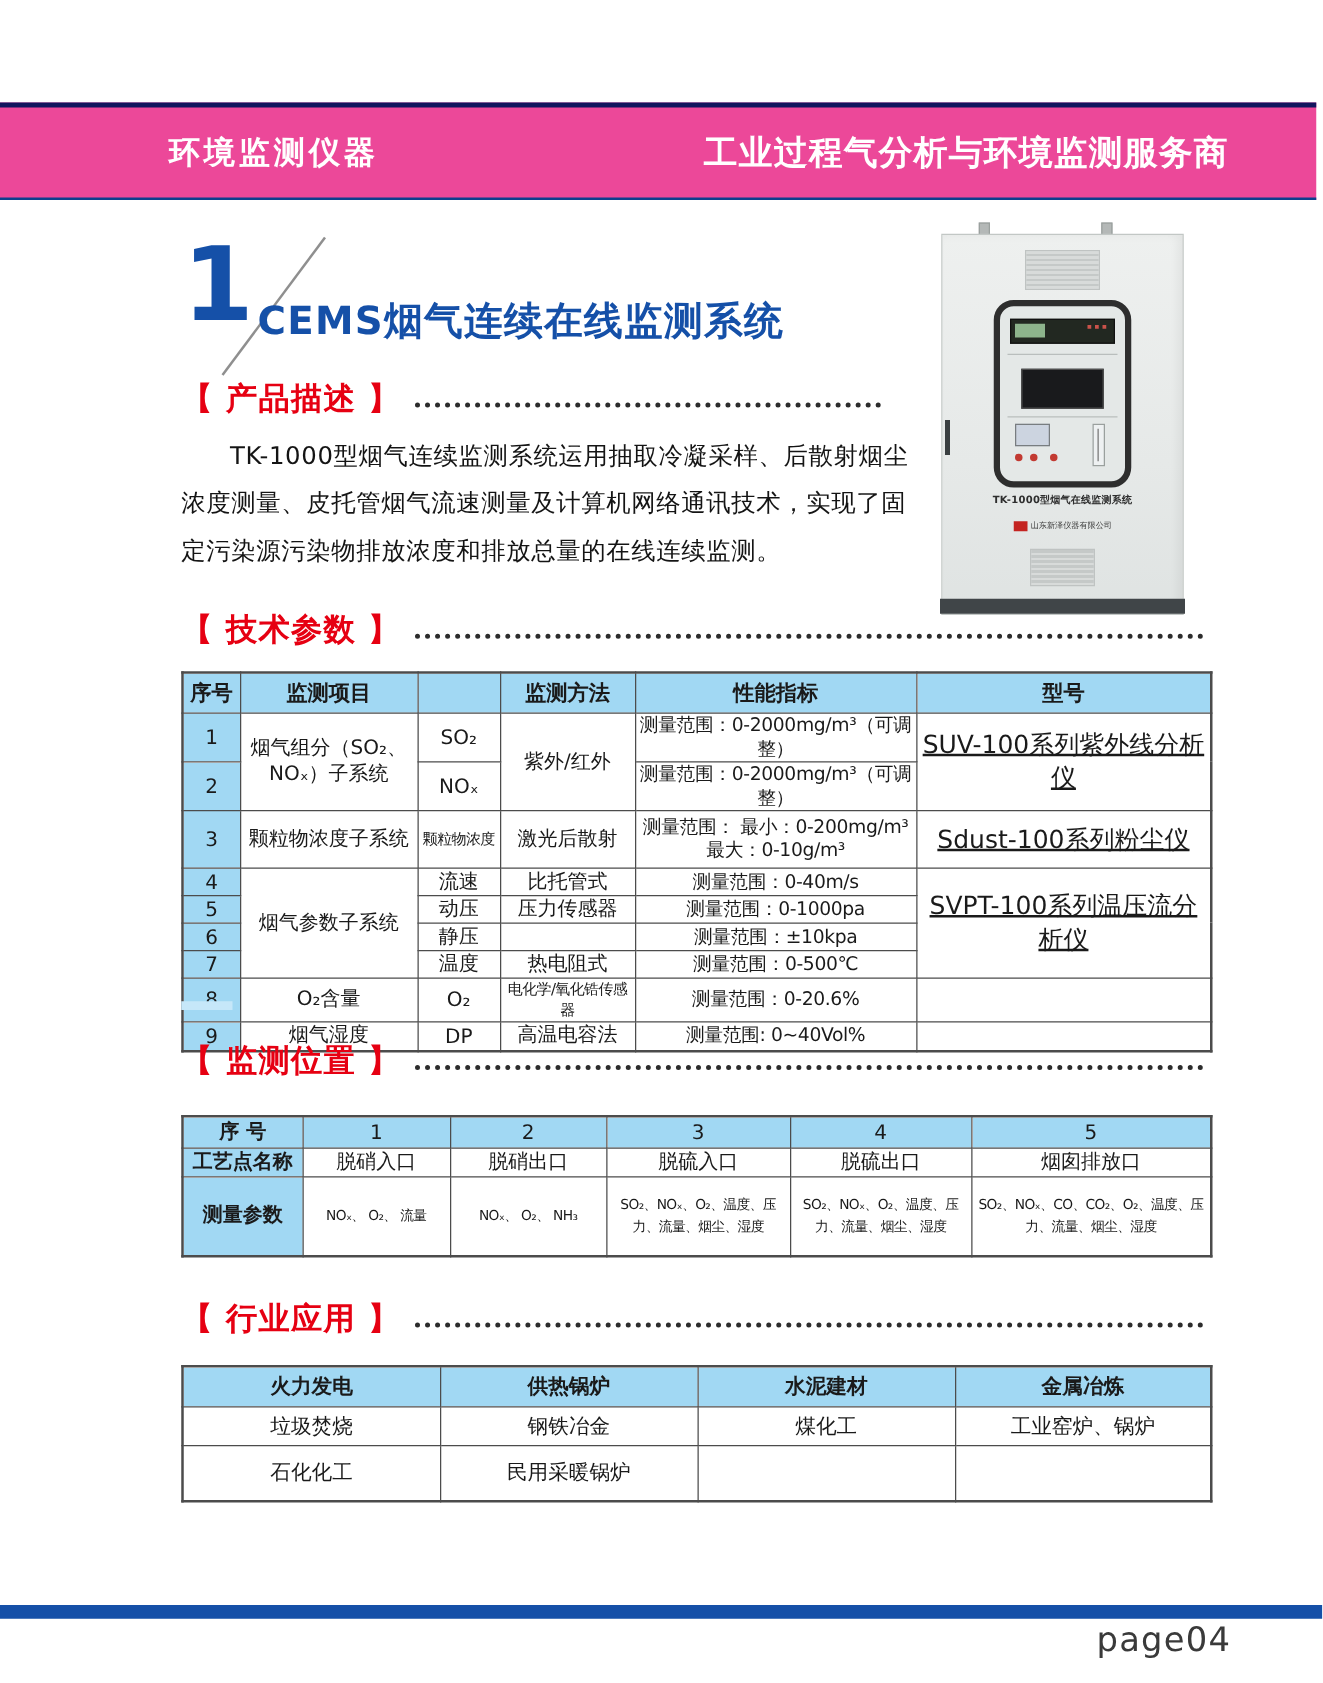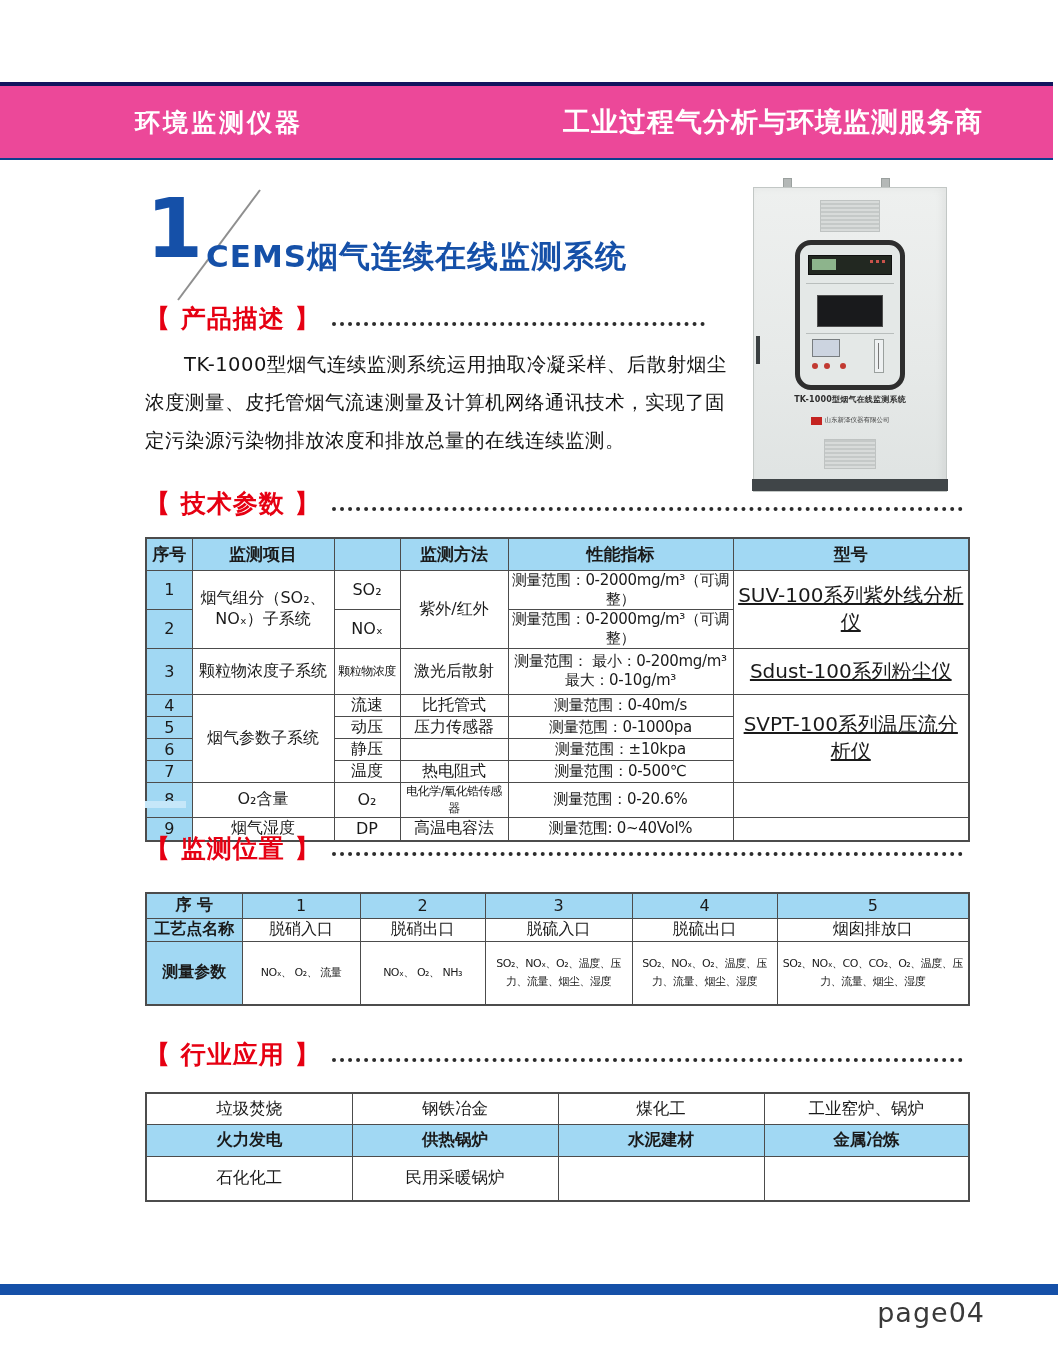--- a/index.html
+++ b/index.html
@@ -281,31 +281,31 @@
   </div>
 
   <table class="tbl ind">
     <colgroup>
       <col style="width:206px">
         <col style="width:206px">
         <col style="width:206px">
         <col style="width:205px">
     </colgroup>
     <tbody>
-        <tr style="height:31px">
+        <tr style="height:32px">
+      <td class="hd">火力发电</td>
+      <td class="hd">供热锅炉</td>
+      <td class="hd">水泥建材</td>
+      <td class="hd">金属冶炼</td>
+    </tr>
+    <tr style="height:31px">
       <td>垃圾焚烧</td>
       <td>钢铁冶金</td>
       <td>煤化工</td>
       <td>工业窑炉、锅炉</td>
-    </tr>
-    <tr style="height:32px">
-      <td class="hd">火力发电</td>
-      <td class="hd">供热锅炉</td>
-      <td class="hd">水泥建材</td>
-      <td class="hd">金属冶炼</td>
     </tr>
     <tr style="height:45px">
       <td>石化化工</td>
       <td>民用采暖锅炉</td>
       <td></td>
       <td></td>
     </tr>
   </tbody>
     </table>
 

